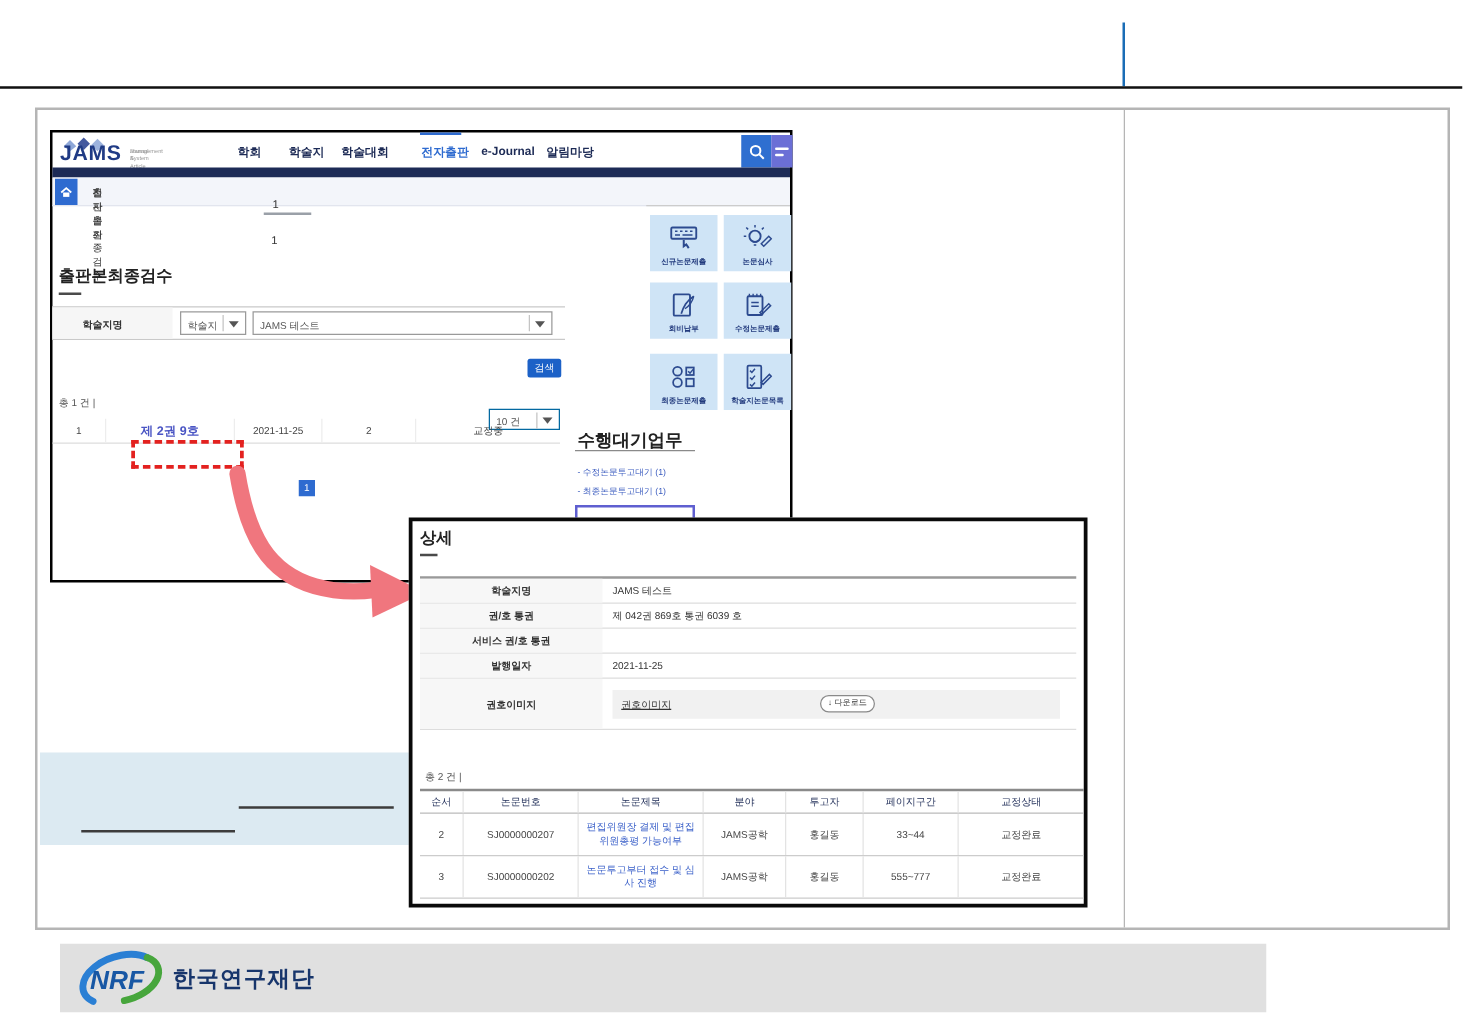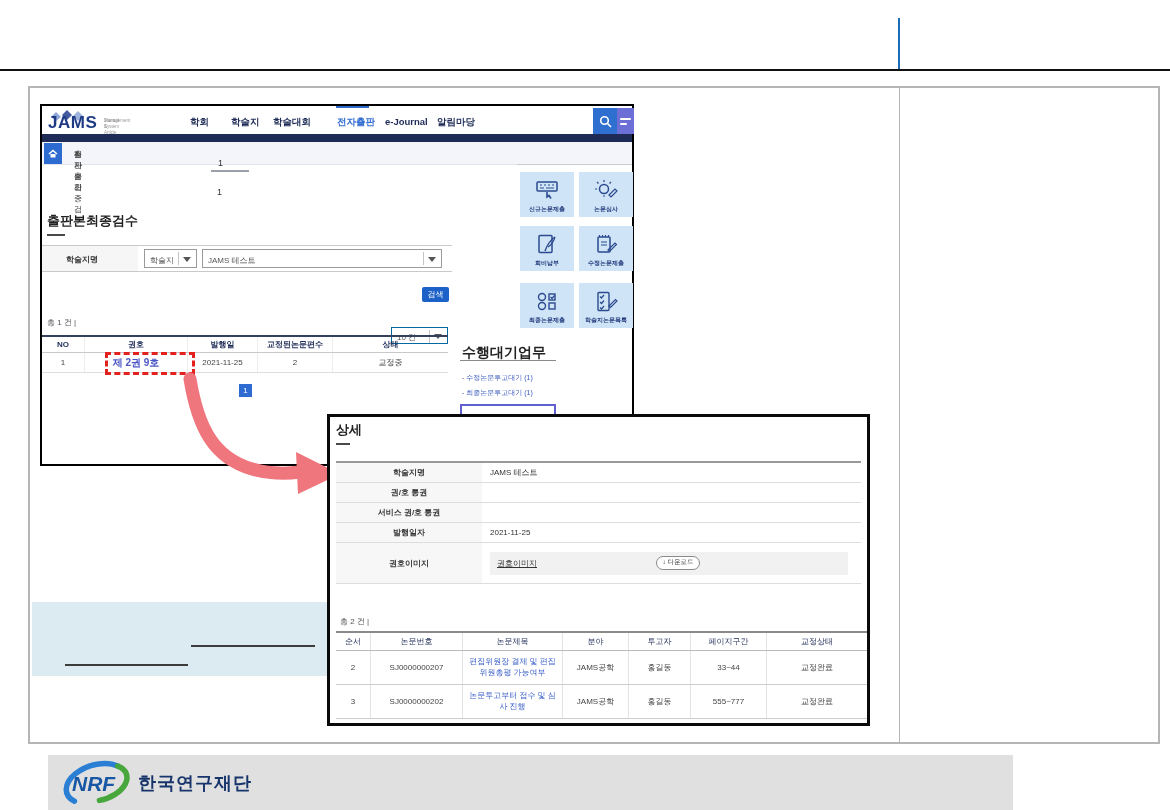--- a/index.html
+++ b/index.html
@@ -213,27 +213,20 @@
       <div class="search-button">검색</div>
 
       <div class="total-text">총 1 건 |</div>
       <div class="pagesize-box dd" style="left:349px; top:205px; width:57px; height:17px;">
         <span class="dd-text" style="top:4px;">10 건</span>
         <span class="dd-sep"></span>
         <span class="dd-arrow" style="top:6px;"></span>
       </div>
 
       <div class="list-table">
-        <div class="lt-header">
-          <span>NO</span>
-          <span>권호</span>
-          <span>발행일</span>
-          <span>교정된논문편수</span>
-          <span>상태</span>
-        </div>
         <div class="lt-row">
           <span>1</span>
           <span class="vol-link">제 2권 9호</span>
           <span>2021-11-25</span>
           <span>2</span>
           <span>교정중</span>
         </div>
       </div>
 
       <div class="dash-box"></div>
@@ -311,20 +304,21 @@
     <div class="popup-title">상세</div>
     <div class="popup-title-underline"></div>
 
     <div class="detail-table">
       <div class="d-row d-h20">
         <span class="dl">학술지명</span>
         <span class="dv">JAMS 테스트</span>
       </div>
       <div class="d-row d-h20">
         <span class="dl">권/호 통권</span>
+        <span class="dv">제 042권 869호 통권 6039 호</span>
       </div>
       <div class="d-row d-h20">
         <span class="dl">서비스 권/호 통권</span>
         <span class="dv"></span>
       </div>
       <div class="d-row d-h20">
         <span class="dl">발행일자</span>
         <span class="dv">2021-11-25</span>
       </div>
       <div class="d-row d-h41">

